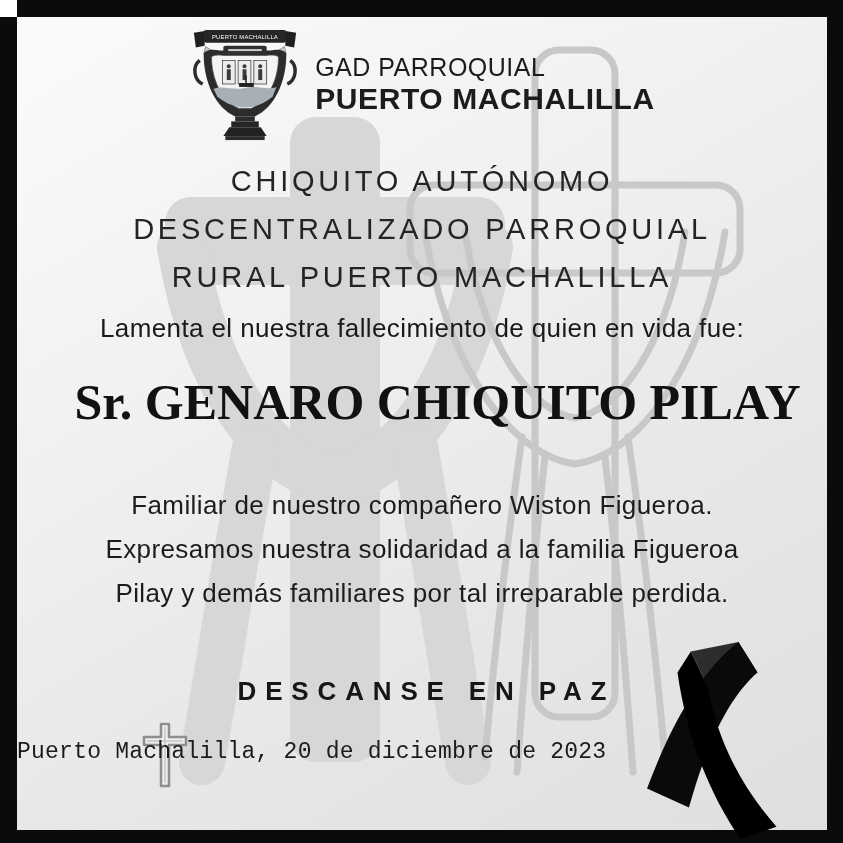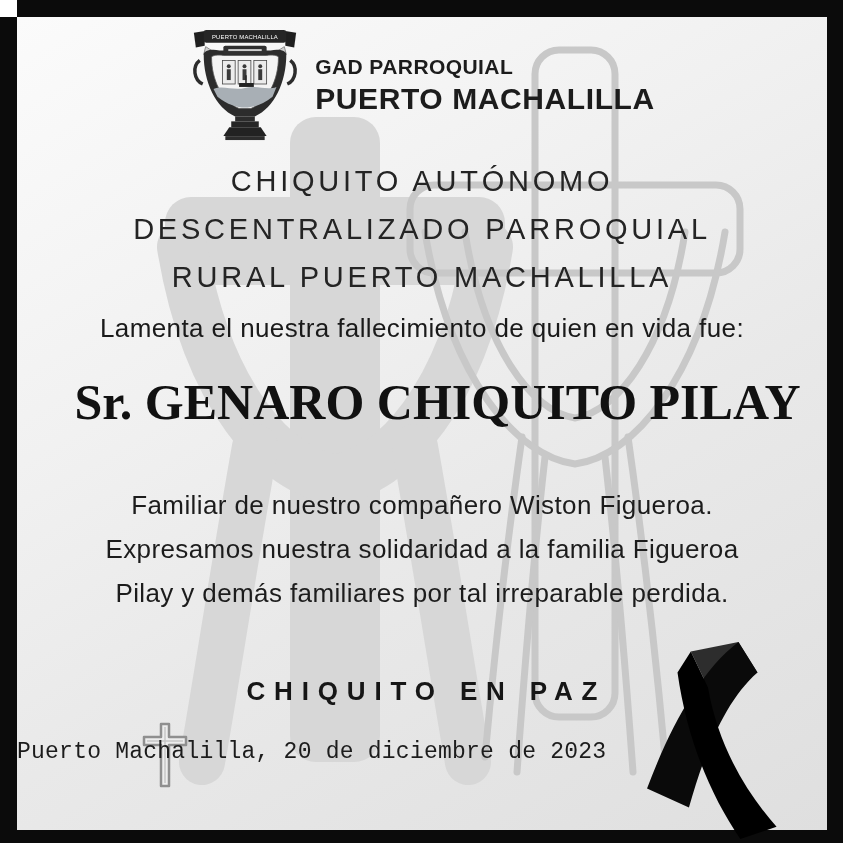--- a/index.html
+++ b/index.html
@@ -15,21 +15,21 @@
     position:absolute;left:17px;top:17px;right:16px;bottom:13px;
     background:linear-gradient(150deg,#fbfbfb 0%,#f1f1f1 35%,#e9e9e9 60%,#dfdfdf 100%);
     overflow:hidden;z-index:1;
   }
   .watermark{position:absolute;inset:0;z-index:0;pointer-events:none;}
   .content{position:absolute;inset:0;z-index:2;}
 
   .logo-row{position:absolute;top:8px;left:0;right:0;display:flex;justify-content:center;align-items:center;gap:14px;}
   .crest{width:112px;height:118px;flex:0 0 auto;}
   .logo-text{display:flex;flex-direction:column;justify-content:center;color:#1c1c1c;}
-  .logo-title{font-size:21px;font-weight:700;letter-spacing:.02em;line-height:30px;}
+  .logo-title{font-size:25px;font-weight:400;letter-spacing:.02em;line-height:30px;}
   .logo-subtitle{font-size:30px;font-weight:700;letter-spacing:.02em;line-height:34px;}
 
   .org-block{position:absolute;top:140px;left:0;right:0;text-align:center;color:#242424;
     font-size:29px;font-weight:400;letter-spacing:.13em;line-height:48px;}
 
   .intro-line{position:absolute;top:296px;left:0;right:0;text-align:center;color:#1a1a1a;
     font-size:26px;letter-spacing:.015em;}
 
   .deceased-name{position:absolute;top:356px;left:0;right:0;text-align:center;color:#111111;
     font-family:"Liberation Serif", serif;font-weight:700;font-size:50px;white-space:nowrap;padding-left:31px;}
@@ -137,21 +137,21 @@
     <div class="intro-line">Lamenta el nuestra fallecimiento de quien en vida fue:</div>
 
     <div class="deceased-name">Sr. GENARO CHIQUITO PILAY</div>
 
     <div class="message-block">
       <div>Familiar de nuestro compañero Wiston Figueroa.</div>
       <div>Expresamos nuestra solidaridad a la familia Figueroa</div>
       <div>Pilay y demás familiares por tal irreparable perdida.</div>
     </div>
 
-    <div class="farewell">CHIQUITO EN PAZ</div>
+    <div class="farewell">DESCANSE EN PAZ</div>
 
     <div class="date-row">
       <svg class="memorial-cross" viewBox="0 0 54 68">
         <g stroke="#8f8f8f" stroke-width="2.5" fill="#ededed" stroke-linejoin="round">
           <path d="M23,3 L31,3 L31,16 L48,16 L48,24 L31,24 L31,65 L23,65 L23,24 L6,24 L6,16 L23,16 Z"></path>
         </g>
         <path d="M27,6 L27,62 M9,20 L45,20" stroke="#c6c6c6" stroke-width="1.5" fill="none"></path>
       </svg>
       <div class="dateline">Puerto Machalilla, 20 de diciembre de 2023</div>
     </div>

